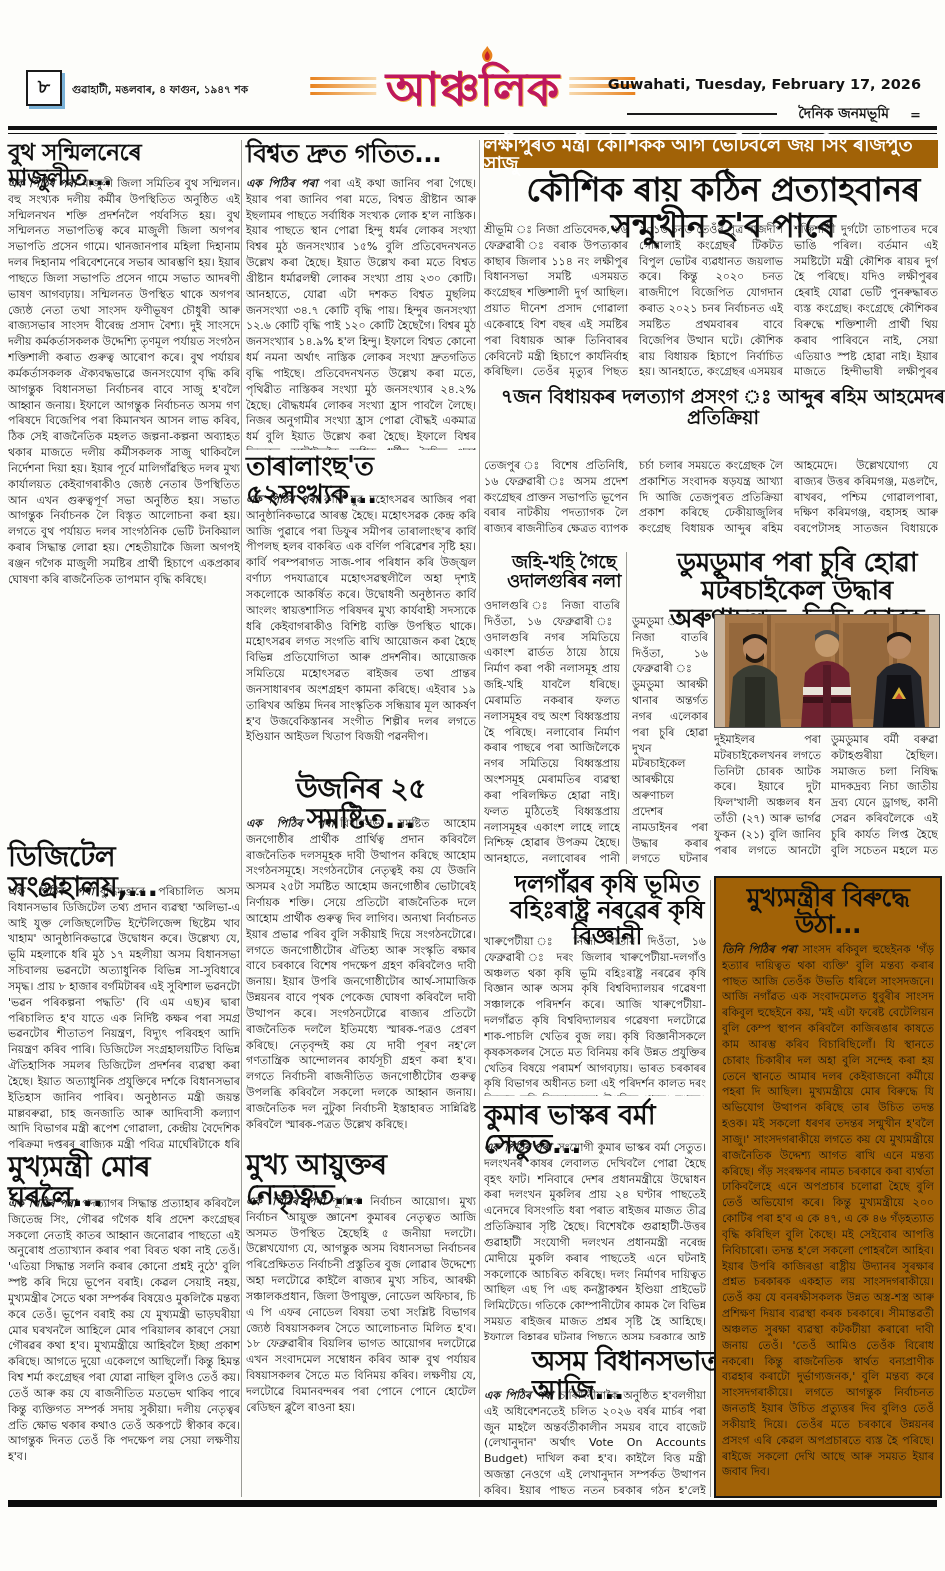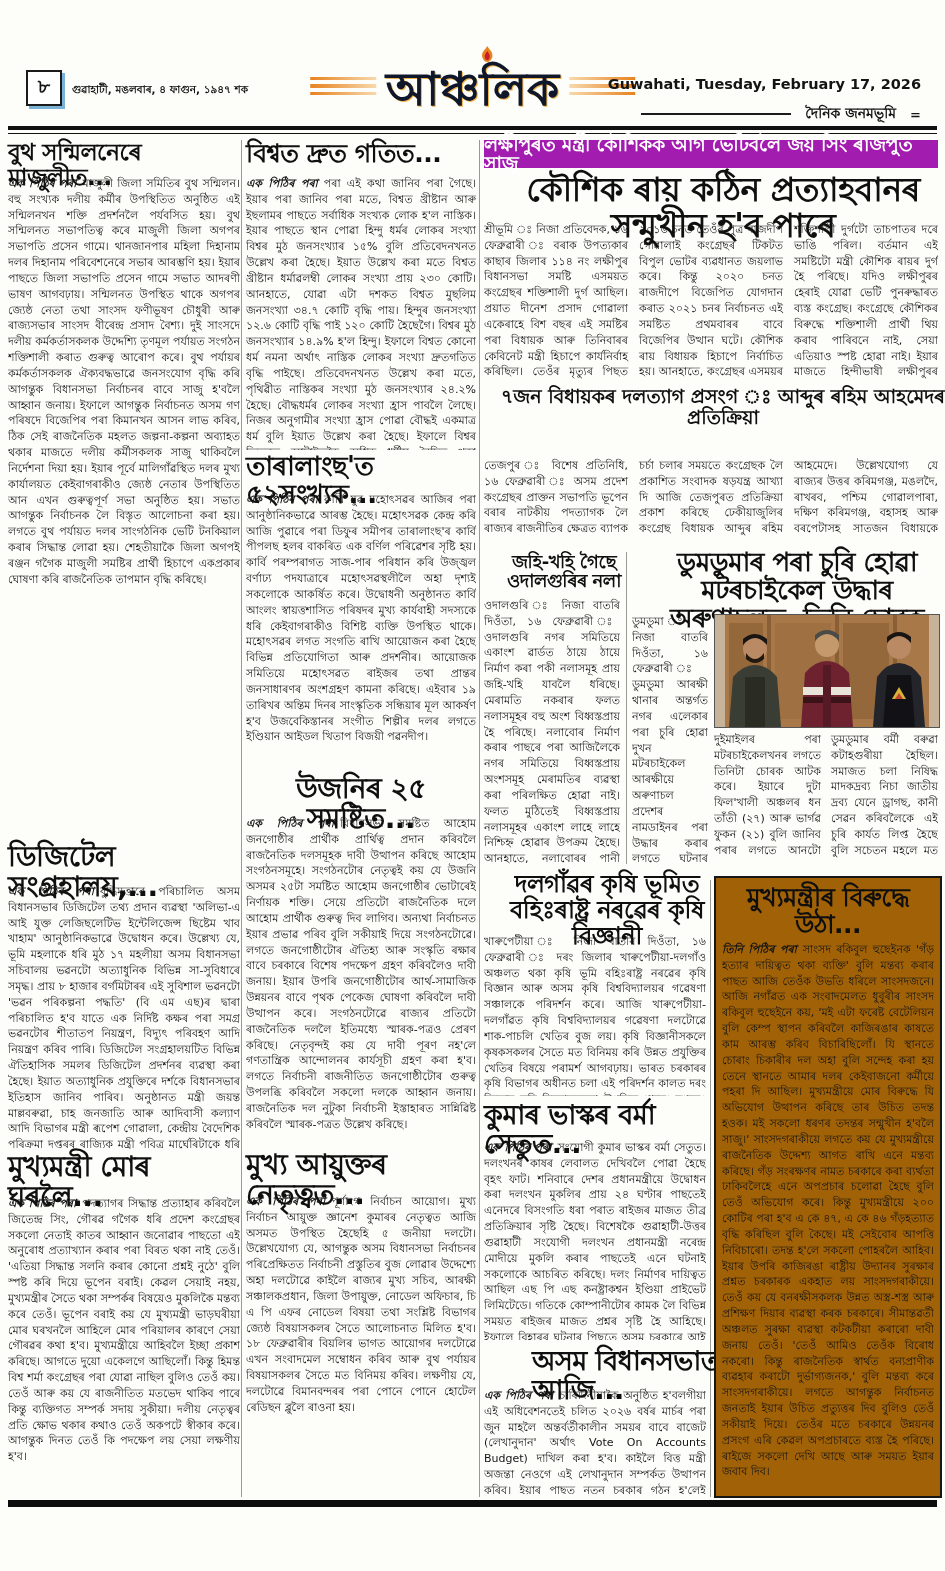--- a/index.html
+++ b/index.html
@@ -22,46 +22,46 @@
   .date-as{left:72px;top:82px;width:230px;font-size:10.5px;font-weight:bold;}
   .masthead{
     left:50%;top:60px;transform:translateX(-50%);
     display:flex;align-items:center;gap:10px;
   }
   .mast-lines{display:flex;flex-direction:column;gap:4px;}
   .mast-lines span{display:block;width:66px;height:3.5px;}
   .mast-lines.l span{background:linear-gradient(to right,#e8821e,#f7d9ad);}
   .mast-lines.r span{background:linear-gradient(to left,#e8821e,#f7d9ad);}
   .mast-text{
-    font-size:46px;font-weight:800;color:#0f172a;line-height:1;
+    font-size:46px;font-weight:800;color:#be185d;line-height:1;
     text-shadow:1px 1px 0 #f0b24a;position:relative;padding-top:6px;
   }
   .flame{position:absolute;top:-14px;left:54%;}
   .date-en{right:24px;top:76px;font-size:14.5px;font-weight:bold;text-align:right;}
-  .paper-name{right:24px;top:102px;display:flex;align-items:center;gap:14px;}
+  .paper-name{right:24px;top:102px;display:flex;align-items:center;gap:21px;}
   .paper-name .pn-line{width:150px;height:1.5px;background:#1b1b1b;}
   .paper-name .pn-text{font-size:14px;font-weight:800;}
   .paper-name .pn-eq{font-size:13px;font-weight:800;}
   .rule-thick{left:8px;top:126px;width:929px;height:4px;background:#111;}
   .rule-thin{left:8px;top:133px;width:929px;height:1px;background:#111;}
   .rule-bottom{left:8px;top:1500px;width:929px;height:7px;background:#0d0d0d;}
   
   .vrule{width:1px;background:#9a9a94;}
   
   .hl{font-weight:800;color:#0f0f0f;line-height:1.08;letter-spacing:-.5px;}
   .hl.c{text-align:center;margin-left:12px;}
   .body-txt{
     font-size:11px;line-height:1.44;text-align:justify;overflow:hidden;
     word-break:break-word;
   }
   .body-txt .cont{font-style:italic;font-weight:bold;margin-right:6px;}
   .cols3{column-count:3;column-gap:11px;}
   .cols2{column-count:2;column-gap:10px;}
   .banner{
-    background:#a21caf;color:#fff;font-weight:800;font-size:19px;
+    background:#a16207;color:#fff;font-weight:800;font-size:19px;
     display:flex;align-items:center;justify-content:center;line-height:1;
     letter-spacing:-.3px;
   }
   .boxed{border:2px solid #161616;background:#a16207;}
   .photo-frame{border:1px solid #555;overflow:hidden;background:#a87848;}
 </style>
 </head>
 <body>
 
 <div id="sheet">

